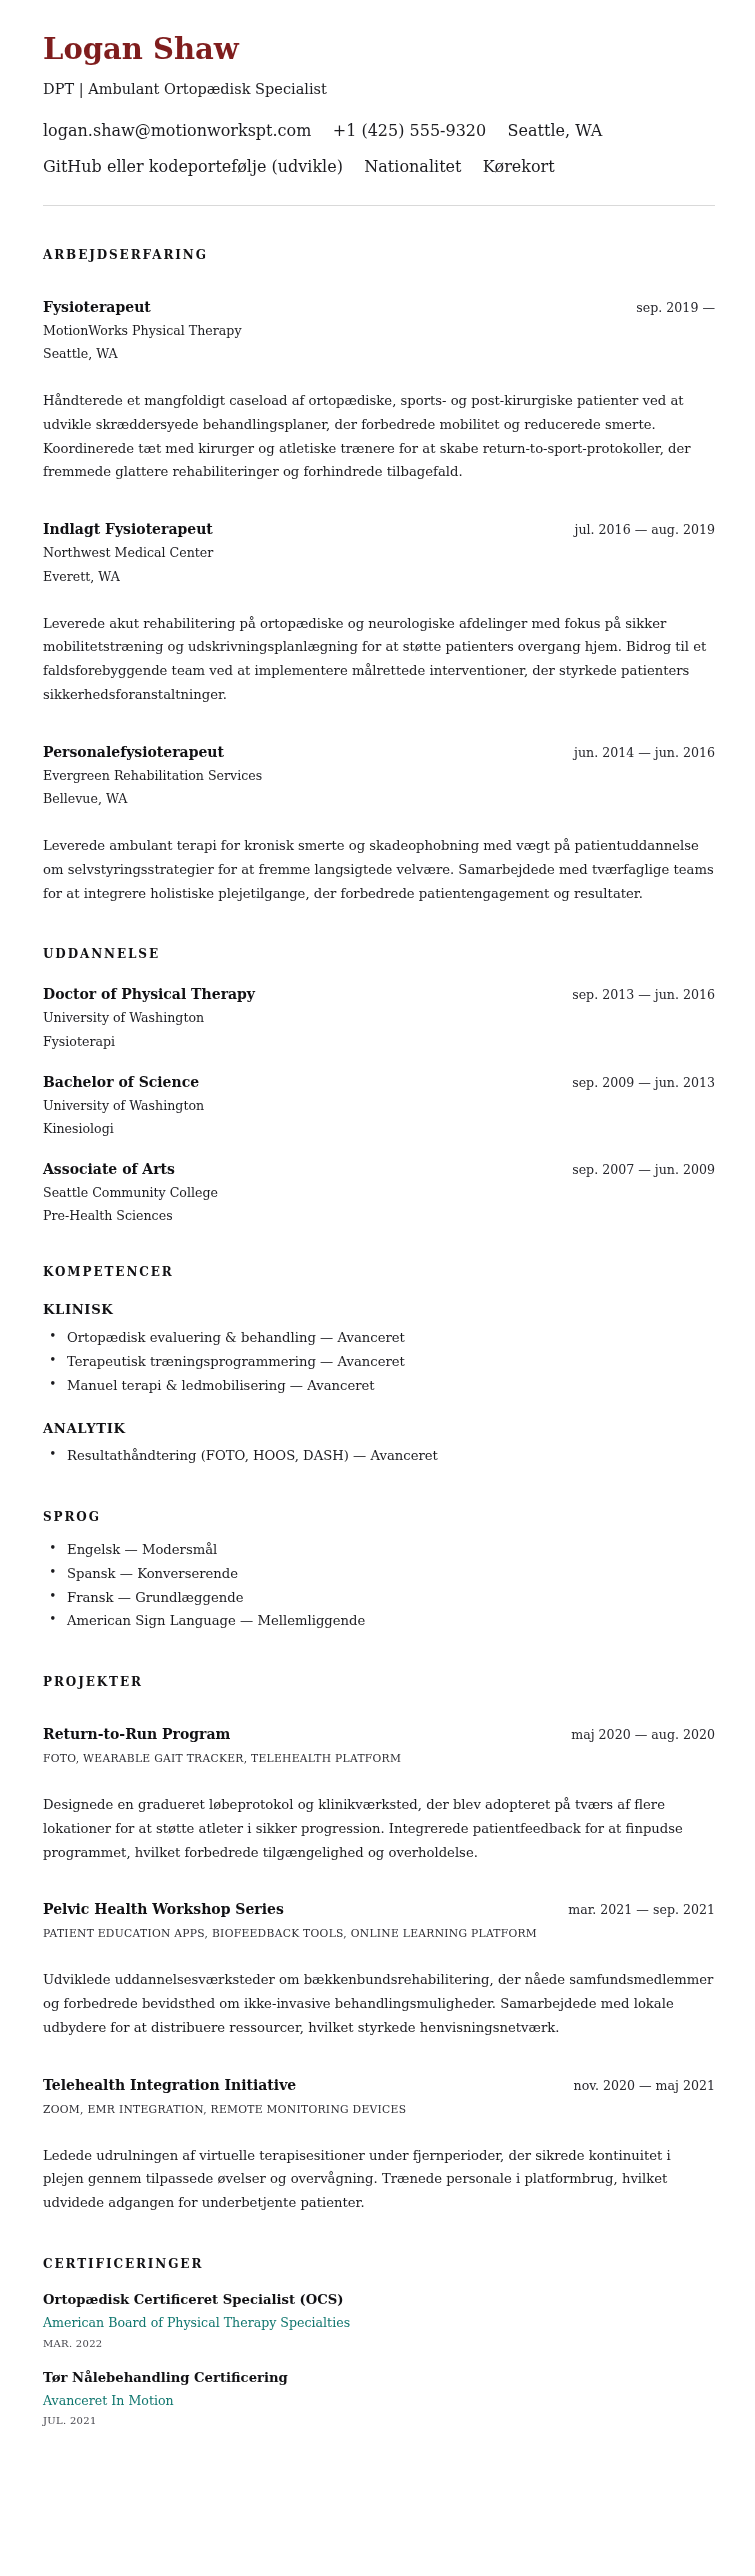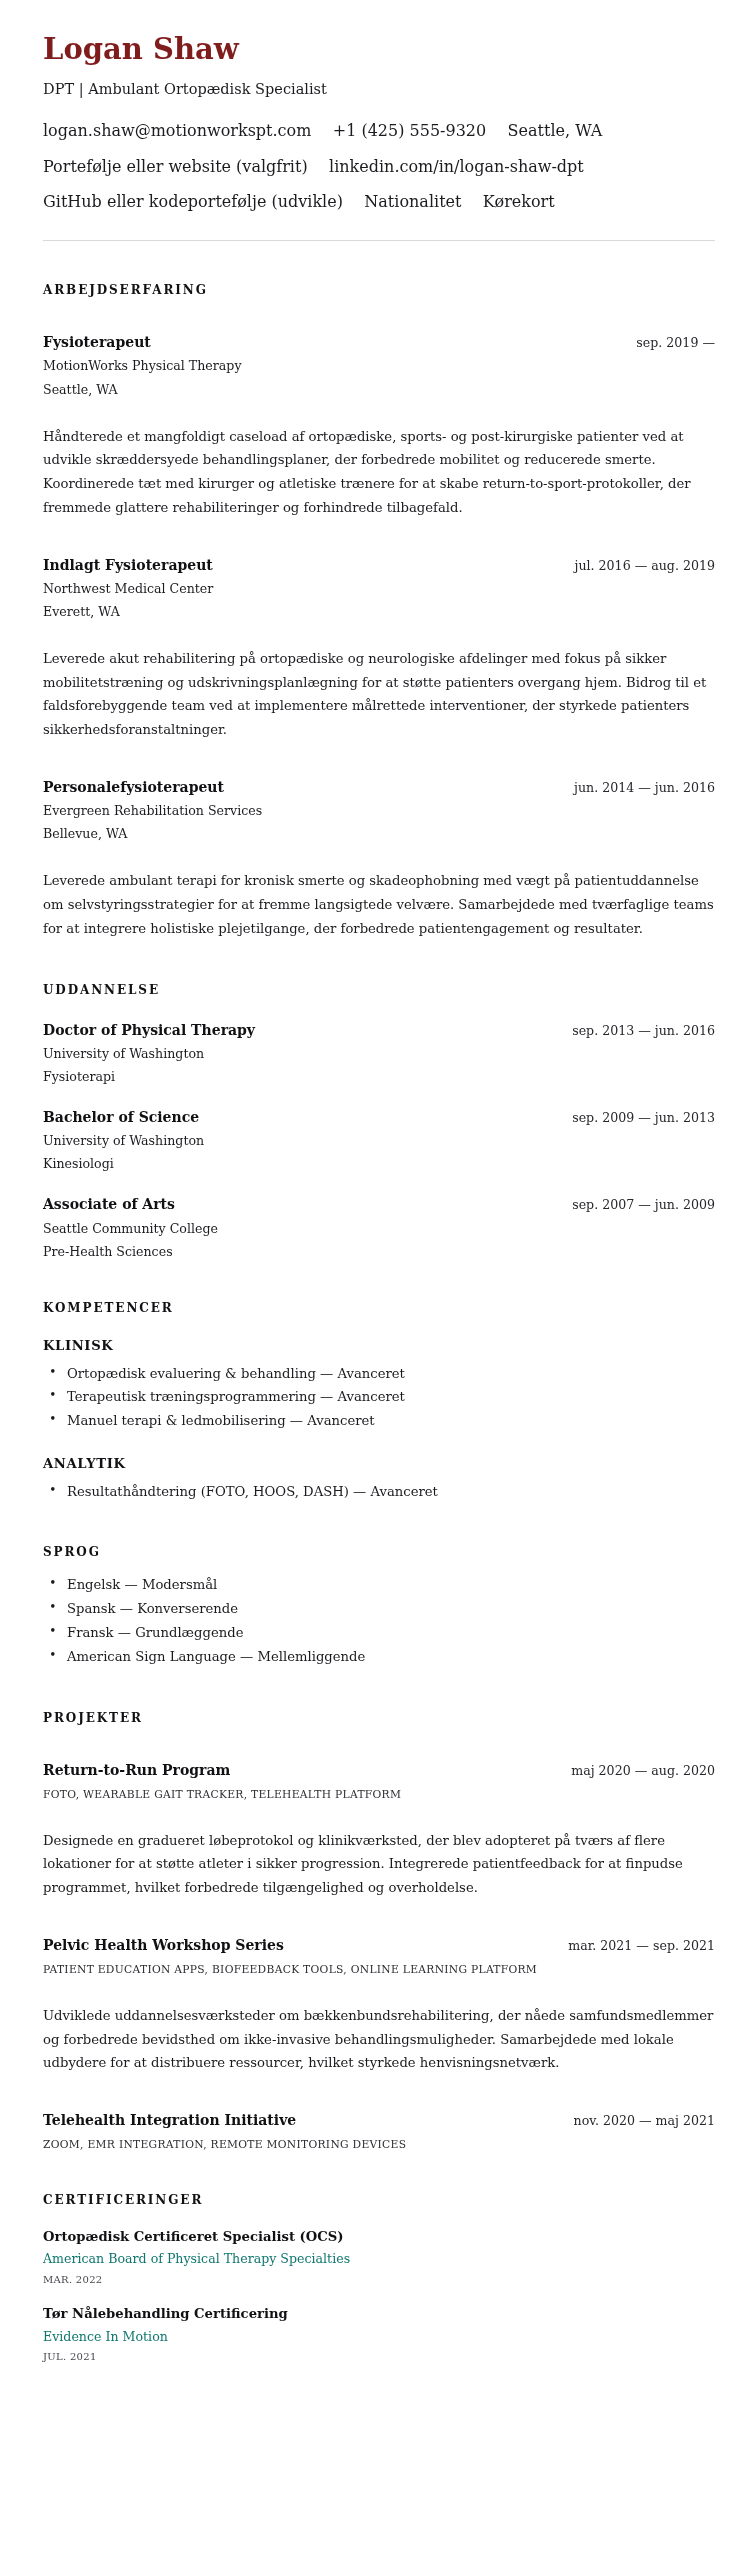--- a/index.html
+++ b/index.html
@@ -142,25 +142,20 @@
   <div class="subtitle">DPT | Ambulant Ortopædisk Specialist</div>
 
   <div class="contact-row first">
 
   <span class="contact-item">logan.shaw@motionworkspt.com</span>
       <span class="contact-item">+1 (425) 555-9320</span>
       <span class="contact-item">Seattle, WA</span>
     </div>
   <div class="contact-row">
 
-  <span class="contact-item">Portefølje eller website (valgfrit)</span>
-      <span class="contact-item">linkedin.com/in/logan-shaw-dpt</span>
-    </div>
-  <div class="contact-row">
-
   <span class="contact-item">GitHub eller kodeportefølje (udvikle)</span>
       <span class="contact-item">Nationalitet</span>
       <span class="contact-item">Kørekort</span>
     </div>
 
   <hr class="rule">
 
 
   <div class="section">
     <div class="label">ARBEJDSERFARING</div>
@@ -287,36 +282,37 @@
           <div class="entry-stack">PATIENT EDUCATION APPS, BIOFEEDBACK TOOLS, ONLINE LEARNING PLATFORM</div>
           <p class="para entry-desc">Udviklede uddannelsesværksteder om bækkenbundsrehabilitering, der nåede samfundsmedlemmer og forbedrede bevidsthed om ikke-invasive behandlingsmuligheder. Samarbejdede med lokale udbydere for at distribuere ressourcer, hvilket styrkede henvisningsnetværk.</p>
         </div>
 
         <div class="entry spaced">
           <div class="entry-head">
             <span class="entry-title">Telehealth Integration Initiative</span>
             <span class="entry-date">nov. 2020 — maj 2021</span>
           </div>
           <div class="entry-stack">ZOOM, EMR INTEGRATION, REMOTE MONITORING DEVICES</div>
+          <p class="para entry-desc">Ledede udrulningen af virtuelle terapisesitioner under fjernperioder, der sikrede kontinuitet i plejen gennem tilpassede øvelser og overvågning. Trænede personale i platformbrug, hvilket udvidede adgangen for underbetjente patienter.</p>
         </div>
       </div>
   </div>
 
   <div class="section">
     <div class="label">CERTIFICERINGER</div>
     <div>
 
         <div class="cert">
           <div class="cert-name">Ortopædisk Certificeret Specialist (OCS)</div>
           <div class="cert-issuer">American Board of Physical Therapy Specialties</div>
           <div class="cert-date">MAR. 2022</div>
         </div>
 
         <div class="cert">
           <div class="cert-name">Tør Nålebehandling Certificering</div>
-          <div class="cert-issuer">Evidence In Motion</div>
+          <div class="cert-issuer">Avanceret In Motion</div>
           <div class="cert-date">JUL. 2021</div>
         </div>
       </div>
   </div>
 
 </div>
 
 
 </body></html>

